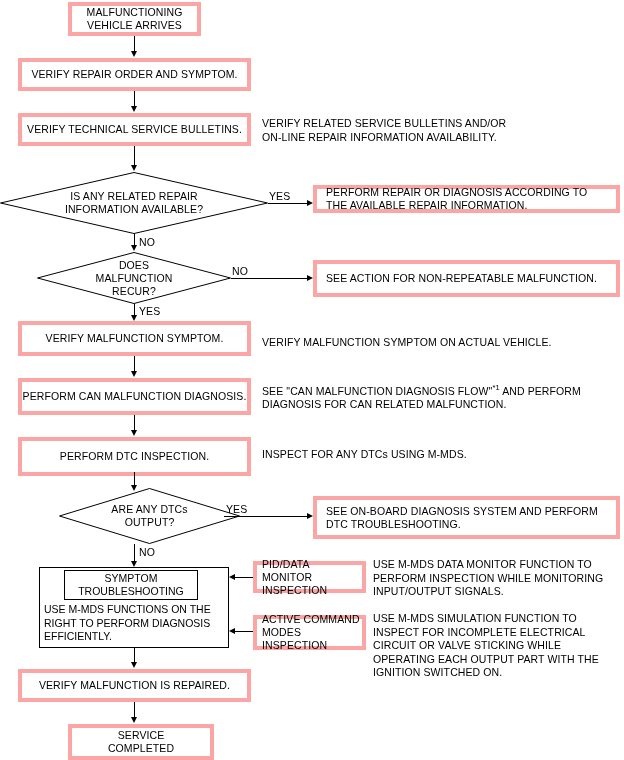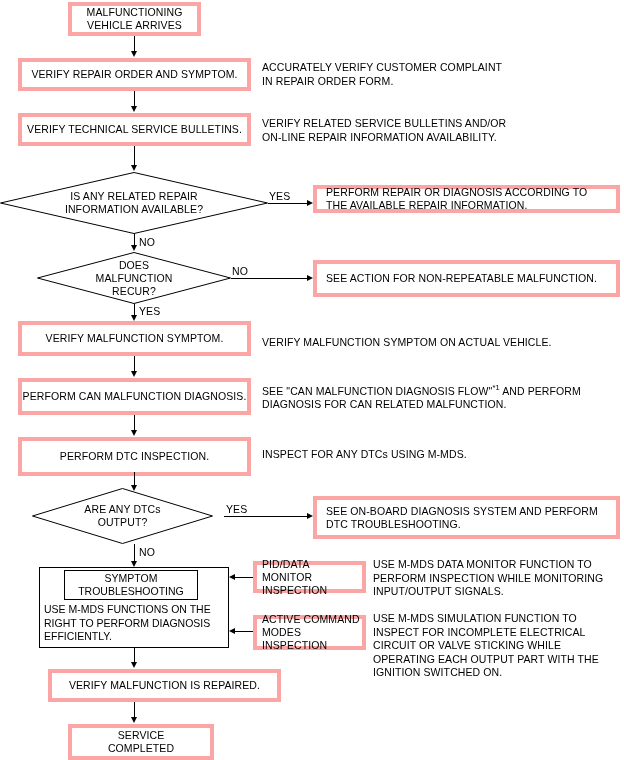--- a/index.html
+++ b/index.html
@@ -132,22 +132,20 @@
   <div class="box" style="left:68px; top:2px; width:133px; height:34px;">
     <span style="white-space:pre-line;">MALFUNCTIONING
 VEHICLE ARRIVES</span>
   </div>
   <div class="conn vline" style="left:134px; top:36px; height:16px;"></div>
   <div class="arrow-down" style="left:131px; top:51px;"></div>
 
   <div class="box" style="left:18px; top:58px; width:233px; height:33px;">
     <span>VERIFY REPAIR ORDER AND SYMPTOM.</span>
   </div>
-  <div class="note" style="left:262px; top:61px; width:350px;">ACCURATELY VERIFY CUSTOMER COMPLAINT
-IN REPAIR ORDER FORM.</div>
   <div class="conn vline" style="left:134px; top:91px; height:16px;"></div>
   <div class="arrow-down" style="left:131px; top:106px;"></div>
 
   <div class="box" style="left:18px; top:113px; width:233px; height:33px;">
     <span>VERIFY TECHNICAL SERVICE BULLETINS.</span>
   </div>
   <div class="note" style="left:262px; top:117px; width:350px;">VERIFY RELATED SERVICE BULLETINS AND/OR
 ON-LINE REPAIR INFORMATION AVAILABILITY.</div>
   <div class="conn vline" style="left:134px; top:146px; height:20px;"></div>
   <div class="arrow-down" style="left:131px; top:165px;"></div>
@@ -209,21 +207,21 @@
   <div class="conn vline" style="left:134px; top:415px; height:16px;"></div>
   <div class="arrow-down" style="left:131px; top:430px;"></div>
 
   <div class="box" style="left:18px; top:437px; width:233px; height:39px;">
     <span>PERFORM DTC INSPECTION.</span>
   </div>
   <div class="note" style="left:262px; top:448px; width:350px;">INSPECT FOR ANY DTCs USING M-MDS.</div>
   <div class="conn vline" style="left:134px; top:472px; height:14px;"></div>
   <div class="arrow-down" style="left:131px; top:485px;"></div>
 
-  <div class="diamond-wrap" style="left:32px; top:488px; width:181px; height:56px;">
+  <div class="diamond-wrap" style="left:59px; top:488px; width:181px; height:56px;">
     <svg width="181" height="56" viewBox="0 0 181 56">
       <polygon points="90.5,0.5 180.5,28 90.5,55.5 0.5,28" fill="#ffffff" stroke="#000000" stroke-width="1"></polygon>
     </svg>
     <div class="diamond-text">ARE ANY DTCs
 OUTPUT?</div>
   </div>
 
   <div class="conn hline" style="left:224px; top:516px; width:84px;"></div>
   <div class="arrow-right" style="left:307px; top:512.5px;"></div>
   <div class="branch-label" style="left:226px; top:503px;">YES</div>
@@ -264,21 +262,21 @@
   <div class="arrow-left" style="left:229px; top:627.5px;"></div>
   <div class="note" style="left:373px; top:612px; width:250px;">USE M-MDS SIMULATION FUNCTION TO
 INSPECT FOR INCOMPLETE ELECTRICAL
 CIRCUIT OR VALVE STICKING WHILE
 OPERATING EACH OUTPUT PART WITH THE
 IGNITION SWITCHED ON.</div>
 
   <div class="conn vline" style="left:134px; top:648px; height:15px;"></div>
   <div class="arrow-down" style="left:131px; top:662px;"></div>
 
-  <div class="box" style="left:18px; top:669px; width:233px; height:33px;margin-left:30px;">
+  <div class="box" style="left:18px; top:669px; width:233px; height:33px;">
     <span>VERIFY MALFUNCTION IS REPAIRED.</span>
   </div>
   <div class="conn vline" style="left:134px; top:702px; height:16px;"></div>
   <div class="arrow-down" style="left:131px; top:717px;"></div>
 
   <div class="box" style="left:68px; top:724px; width:146px; height:36px;">
     <span style="white-space:pre-line;">SERVICE
 COMPLETED</span>
   </div>
 

